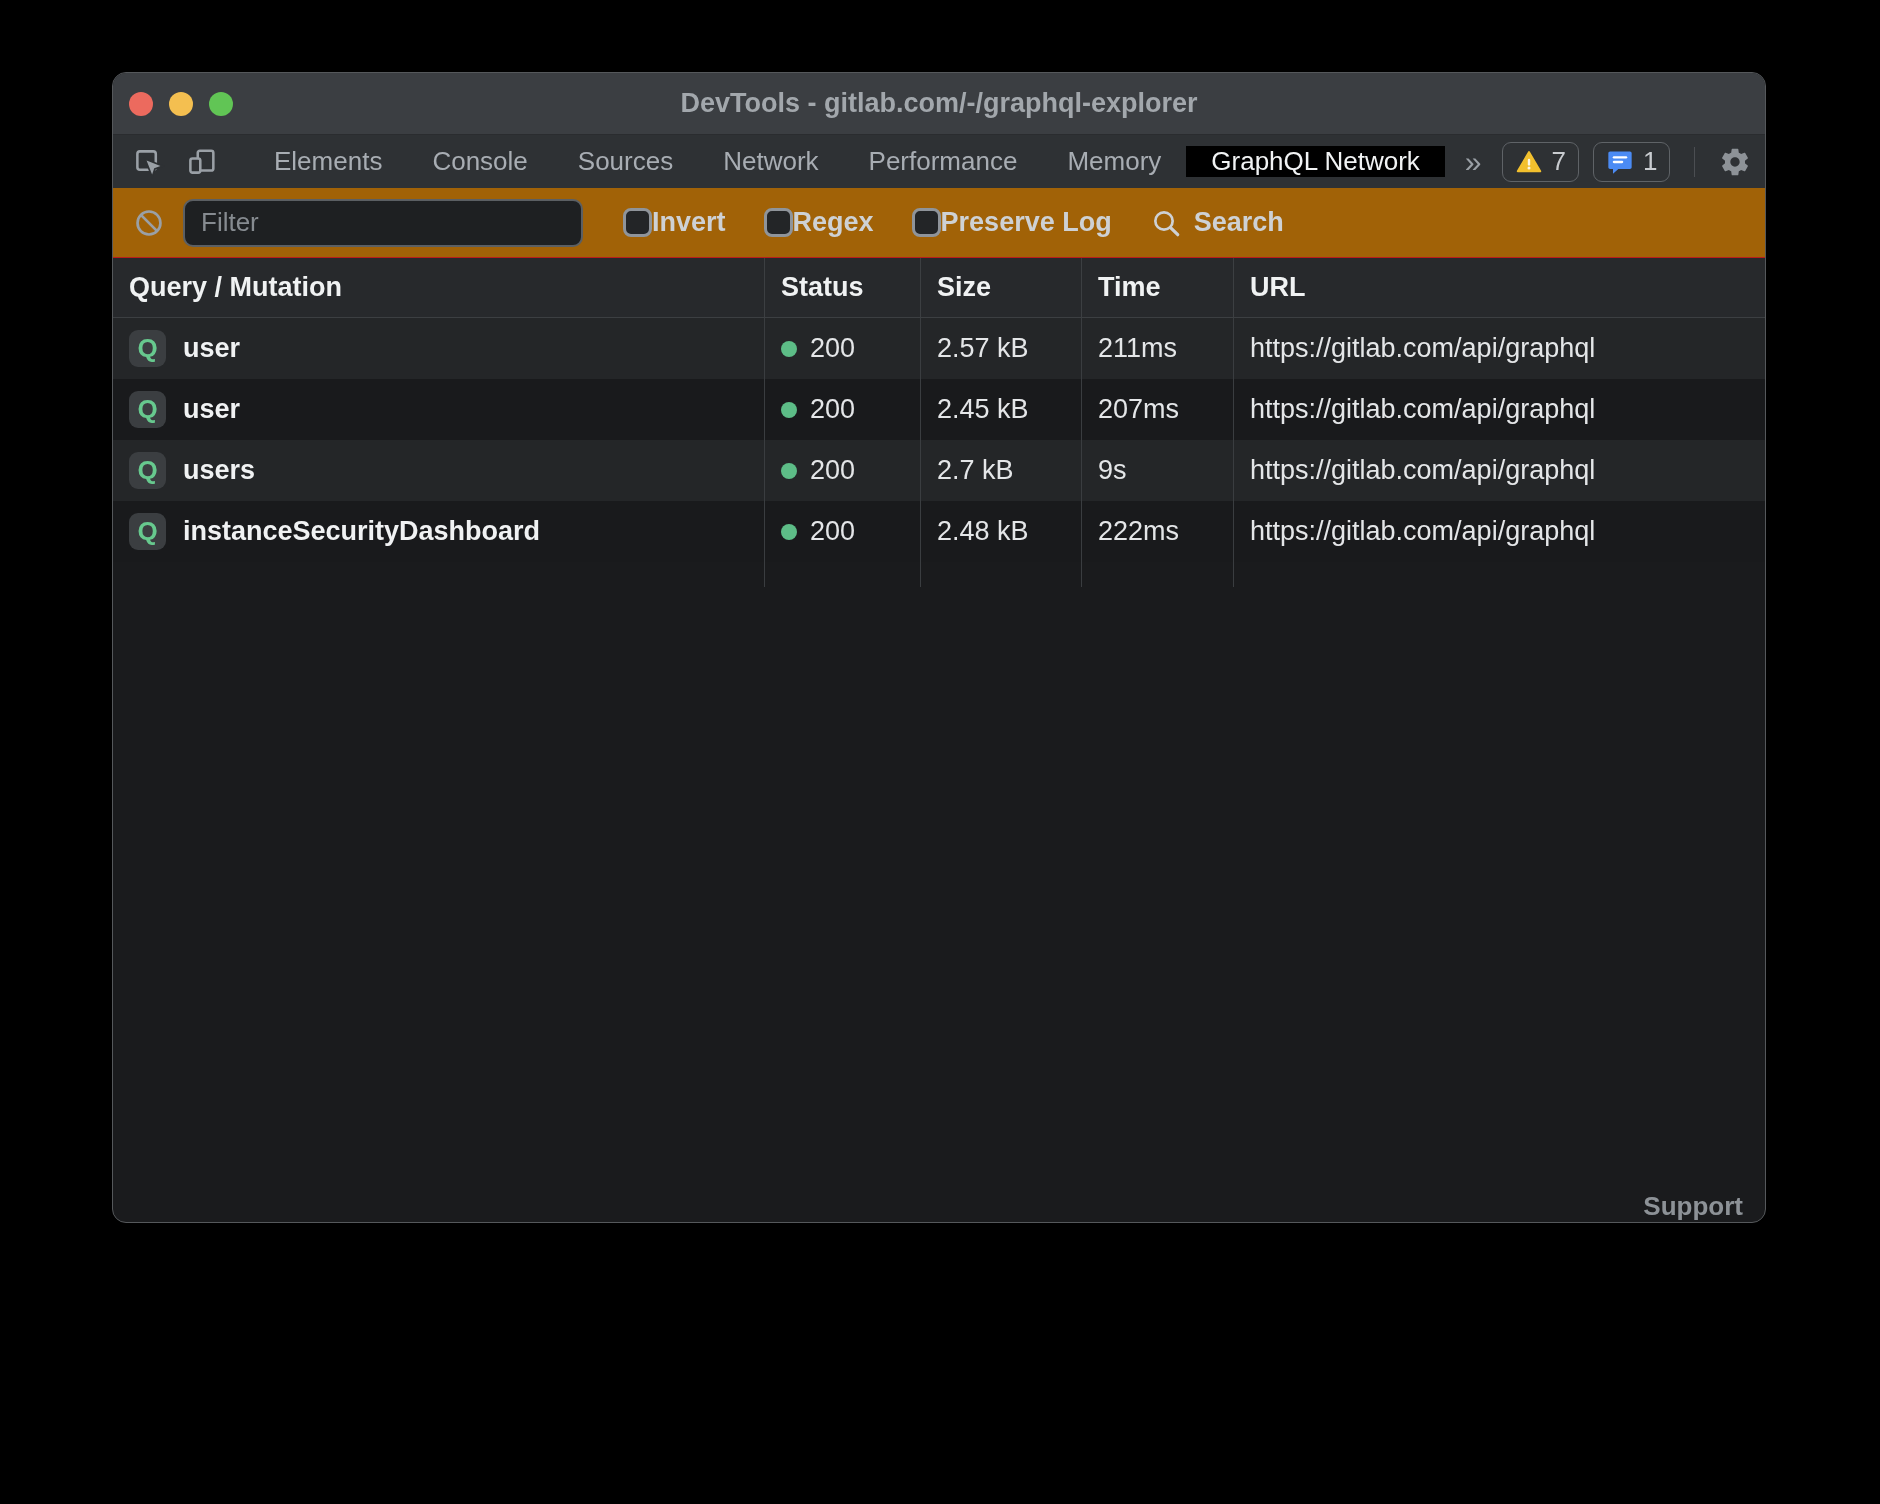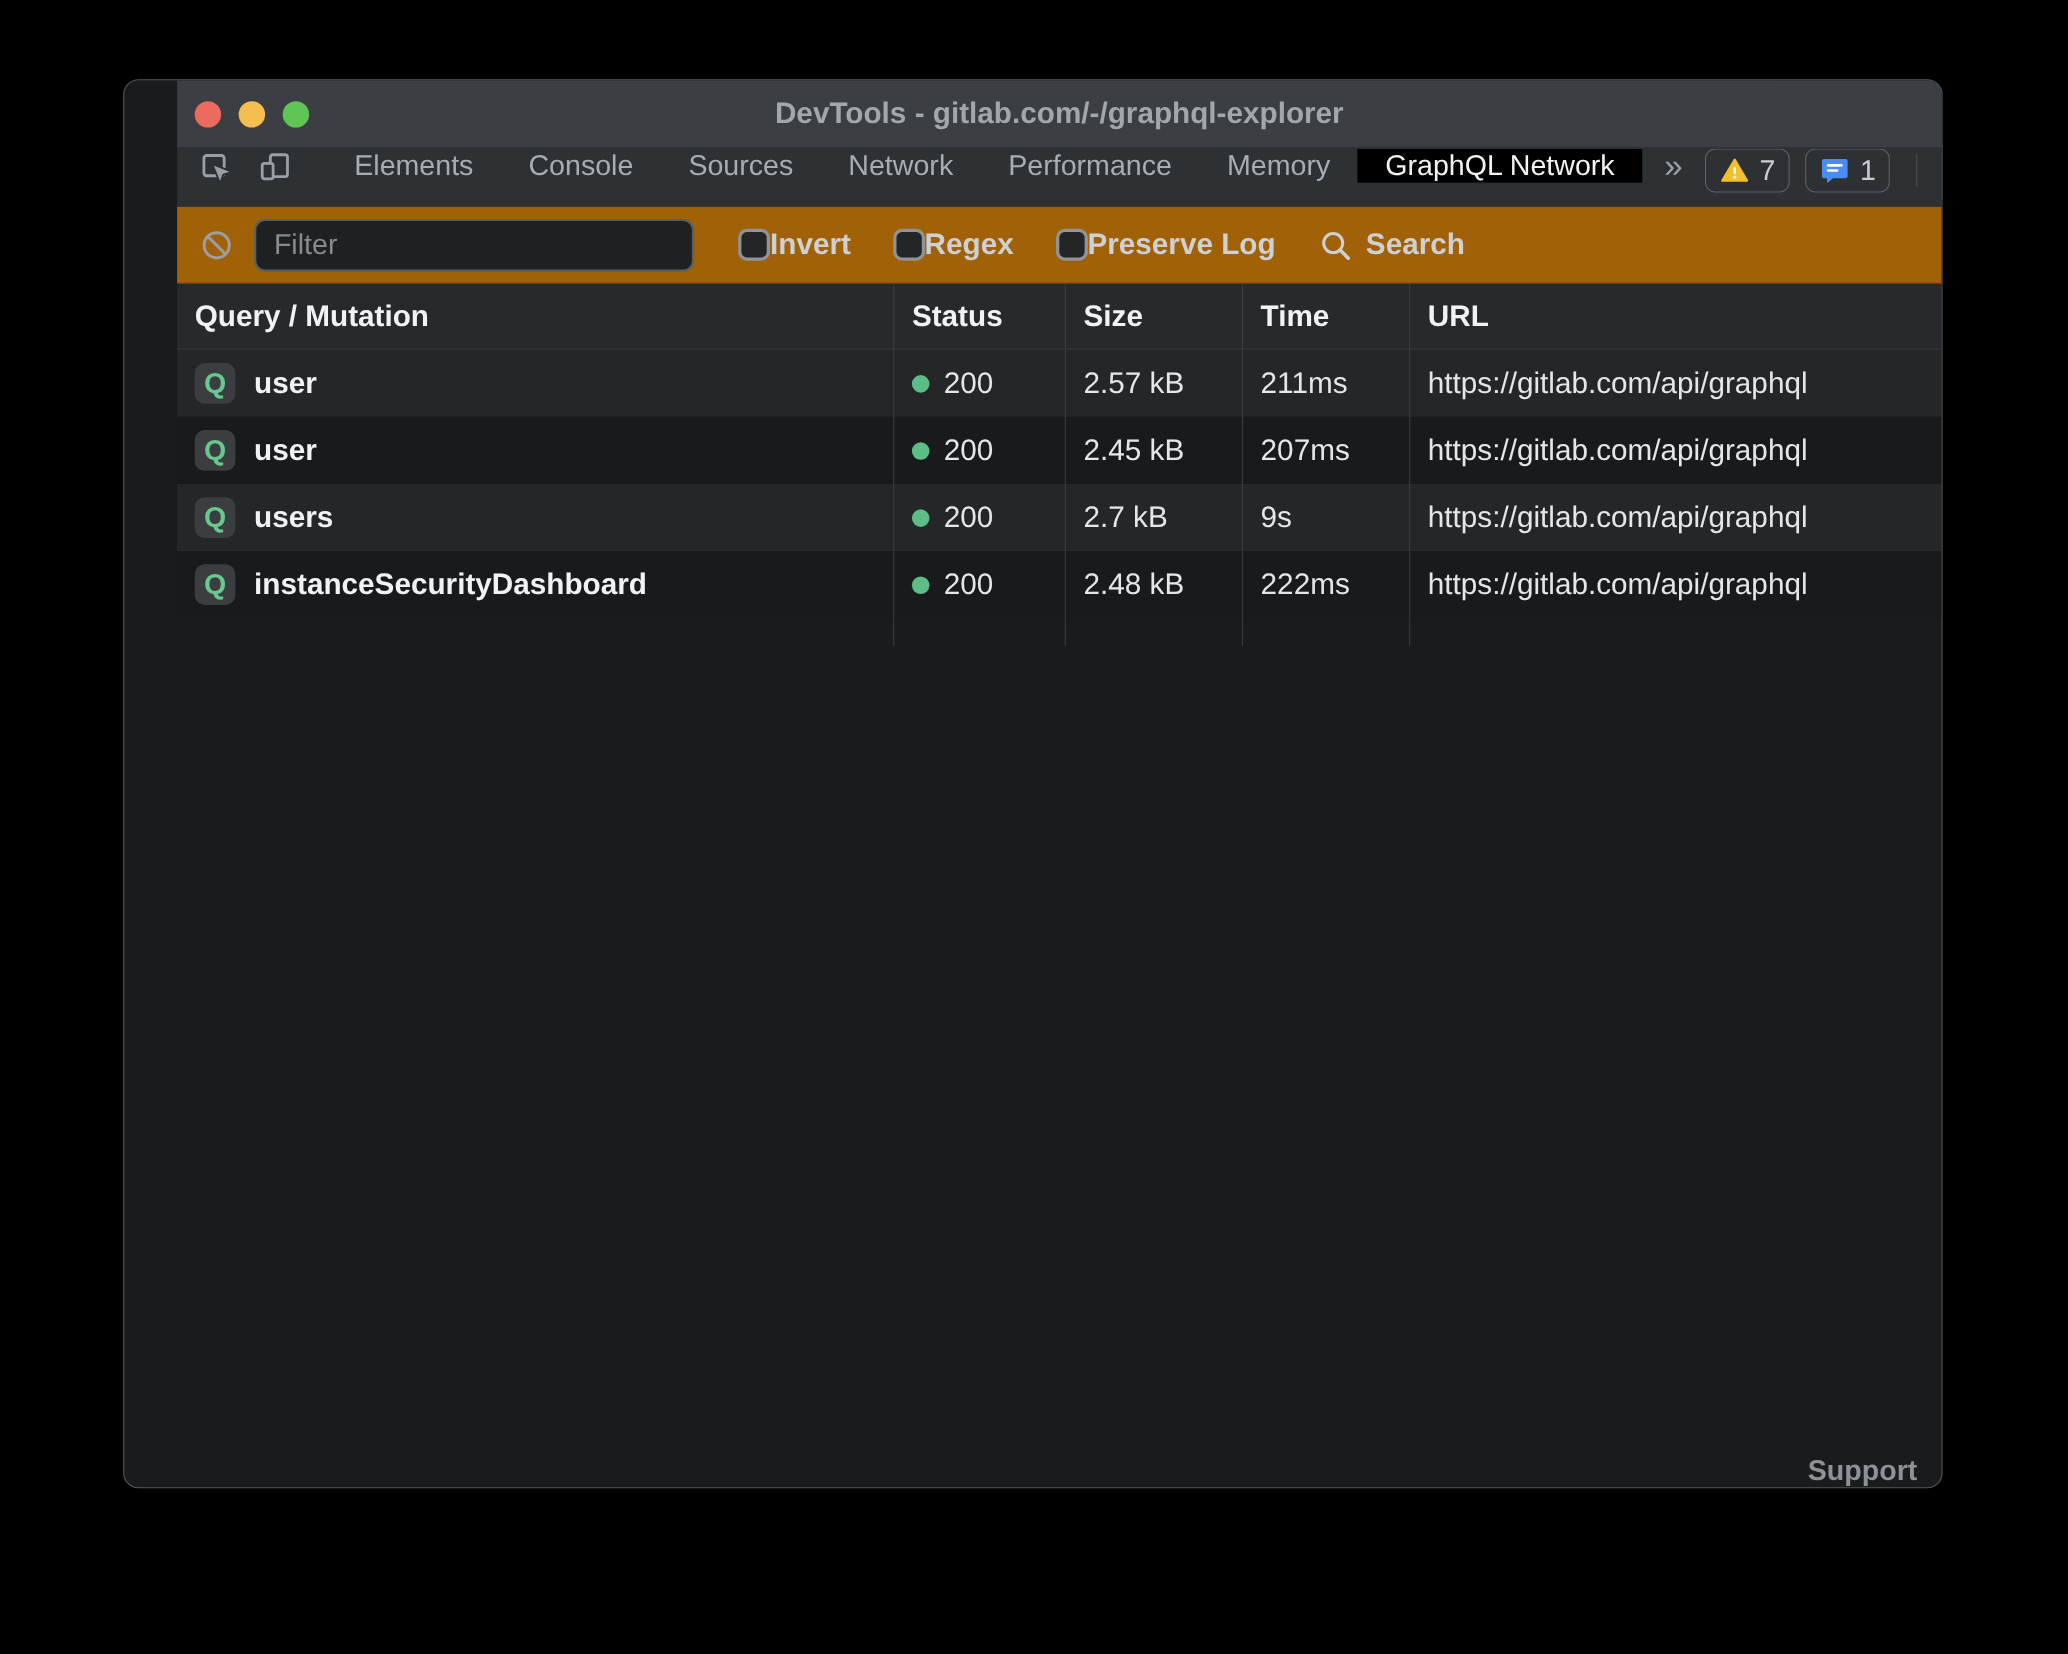--- a/index.html
+++ b/index.html
@@ -1,35 +1,35 @@
 <!DOCTYPE html>
 <html><head>
 <meta charset="utf-8">
 <style>
   * { margin:0; padding:0; box-sizing:border-box; }
   html,body { width:1880px; height:1504px; background:#000; overflow:hidden;
     font-family:"Liberation Sans","DejaVu Sans",sans-serif; }
 
-  .window { position:absolute; left:112px; top:72px; width:1654px; height:1281px;
+  .window { position:absolute; left:112px; top:72px; width:1654px; height:1151px;
     background:#1a1b1d; border:1px solid #55585b; border-radius:14px;
-    display:flex; flex-direction:column; overflow:hidden;padding-left:48px; }
+    display:flex; flex-direction:column; overflow:hidden; }
 
   
   .titlebar { height:62px; flex:0 0 62px; background:#3b3e42; position:relative;
     display:flex; align-items:center; justify-content:center;
     border-bottom:1px solid #2a2c2f; }
   .lights { position:absolute; left:16px; top:0; height:100%; display:flex; align-items:center; gap:16px; }
   .light { width:24px; height:24px; border-radius:50%; }
   .light.red { background:#ec6a5e; }
   .light.yellow { background:#f4bf50; }
   .light.green { background:#61c555; }
   .titletext { font-size:27px; font-weight:bold; color:#a2a7ac; }
 
   
-  .tabbar { height:53px; flex:0 0 53px; background:#2e3134; display:flex; align-items:flex-start; }
+  .tabbar { height:53px; flex:0 0 53px; background:#2e3134; display:flex; align-items:center; }
   .tab-icons { display:flex; align-items:center; padding:0 10px 0 18px; gap:20px; }
   .icon-btn { display:flex; align-items:center; justify-content:center; }
   .vsep { width:1px; height:30px; background:#4b4e52; align-self:center; margin:0 10px; }
   .tab { display:flex; align-items:center; padding:0 25px; font-size:26px; color:#a8adb3; white-space:nowrap; }
   .tab.selected { background:#000; color:#f1f3f4; }
   .tab.more { padding:0 20px; font-size:30px; color:#9aa0a6; }
   .tab-right { margin-left:auto; display:flex; align-items:center; gap:14px; padding-right:18px; }
   .count-badge { display:flex; align-items:center; gap:9px; border:1px solid #5f6367;
     border-radius:9px; padding:4px 12px; height:40px; }
   .count-badge .num { font-size:26px; color:#c9ccd0; }

